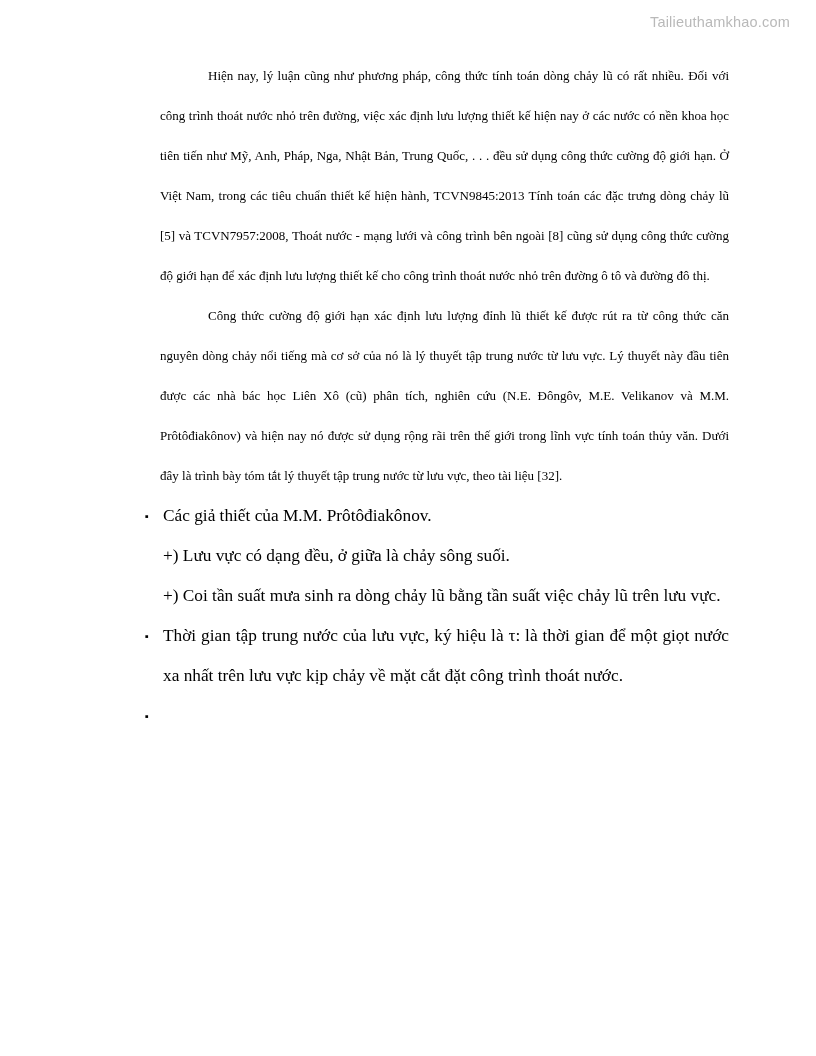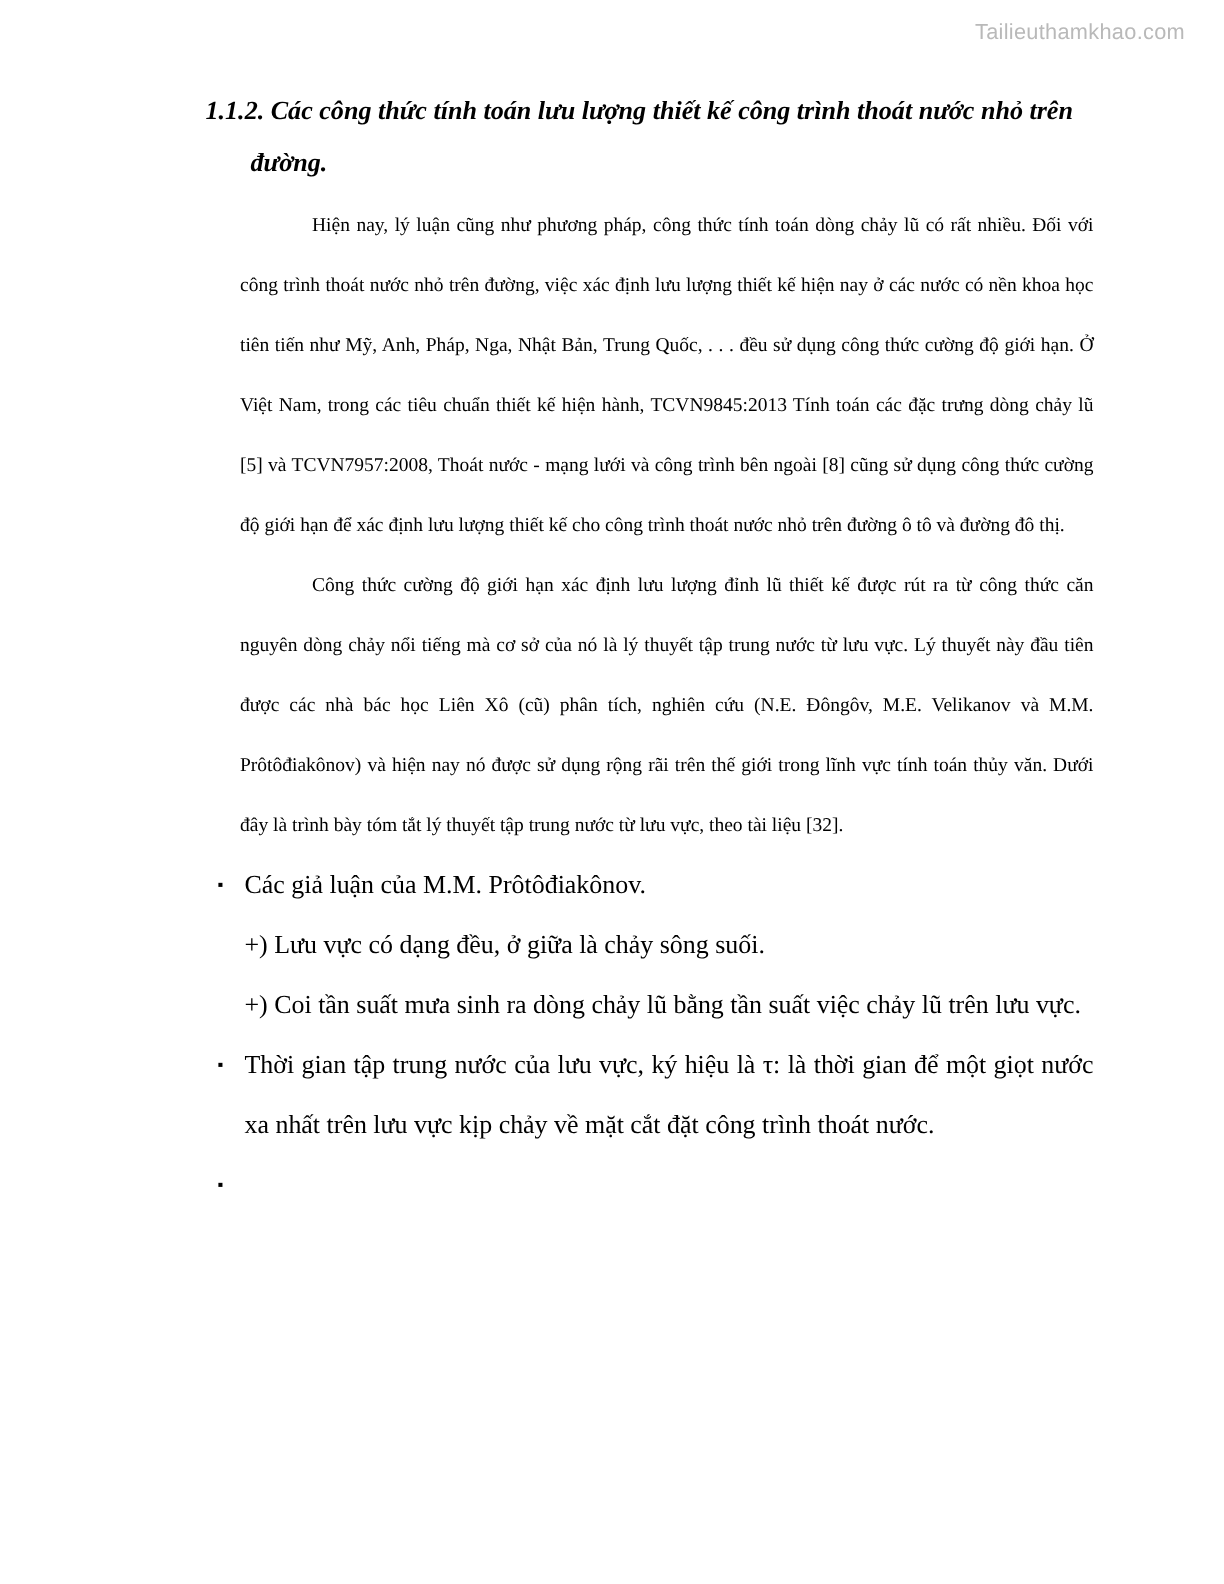--- a/index.html
+++ b/index.html
@@ -101,35 +101,31 @@
 </style>
 </head>
 <body>
 
 <div class="page">
 
   <div class="watermark">Tailieuthamkhao.com</div>
 
   <div class="content">
 
-    <div class="heading">
-      <span>1.1.2. Các công thức tính toán lưu lượng thiết kế công trình thoát nước nhỏ trên</span>
-      <span class="cont-line">đường.</span>
-    </div>
 
     <p class="body">Hiện nay, lý luận cũng như phương pháp, công thức tính toán dòng chảy lũ có rất nhiều. Đối với công trình thoát nước nhỏ trên đường, việc xác định lưu lượng thiết kế hiện nay ở các nước có nền khoa học tiên tiến như Mỹ, Anh, Pháp, Nga, Nhật Bản, Trung Quốc, . . . đều sử dụng công thức cường độ giới hạn. Ở Việt Nam, trong các tiêu chuẩn thiết kế hiện hành, TCVN9845:2013 Tính toán các đặc trưng dòng chảy lũ [5] và TCVN7957:2008, Thoát nước - mạng lưới và công trình bên ngoài [8] cũng sử dụng công thức cường độ giới hạn để xác định lưu lượng thiết kế cho công trình thoát nước nhỏ trên đường ô tô và đường đô thị.</p>
 
     <p class="body">Công thức cường độ giới hạn xác định lưu lượng đỉnh lũ thiết kế được rút ra từ công thức căn nguyên dòng chảy nổi tiếng mà cơ sở của nó là lý thuyết tập trung nước từ lưu vực. Lý thuyết này đầu tiên được các nhà bác học Liên Xô (cũ) phân tích, nghiên cứu (N.E. Đôngôv, M.E. Velikanov và M.M. Prôtôđiakônov) và hiện nay nó được sử dụng rộng rãi trên thế giới trong lĩnh vực tính toán thủy văn. Dưới đây là trình bày tóm tắt lý thuyết tập trung nước từ lưu vực, theo tài liệu [32].</p>
 
 
     <ul class="blist">
 
       <li class="square">
         <span class="marker">▪</span>
-        <span>Các giả luận của M.M. Prôtôđiakônov.</span>
+        <span>Các giả thiết của M.M. Prôtôđiakônov.</span>
       </li>
 
       <li class="plain">
         <span>+) Lưu vực có dạng đều, ở giữa là chảy sông suối.</span>
       </li>
 
 
       <li class="plain">
         <span>+) Coi tần suất mưa sinh ra dòng chảy lũ bằng tần suất việc chảy lũ trên lưu vực.</span>
       </li>

